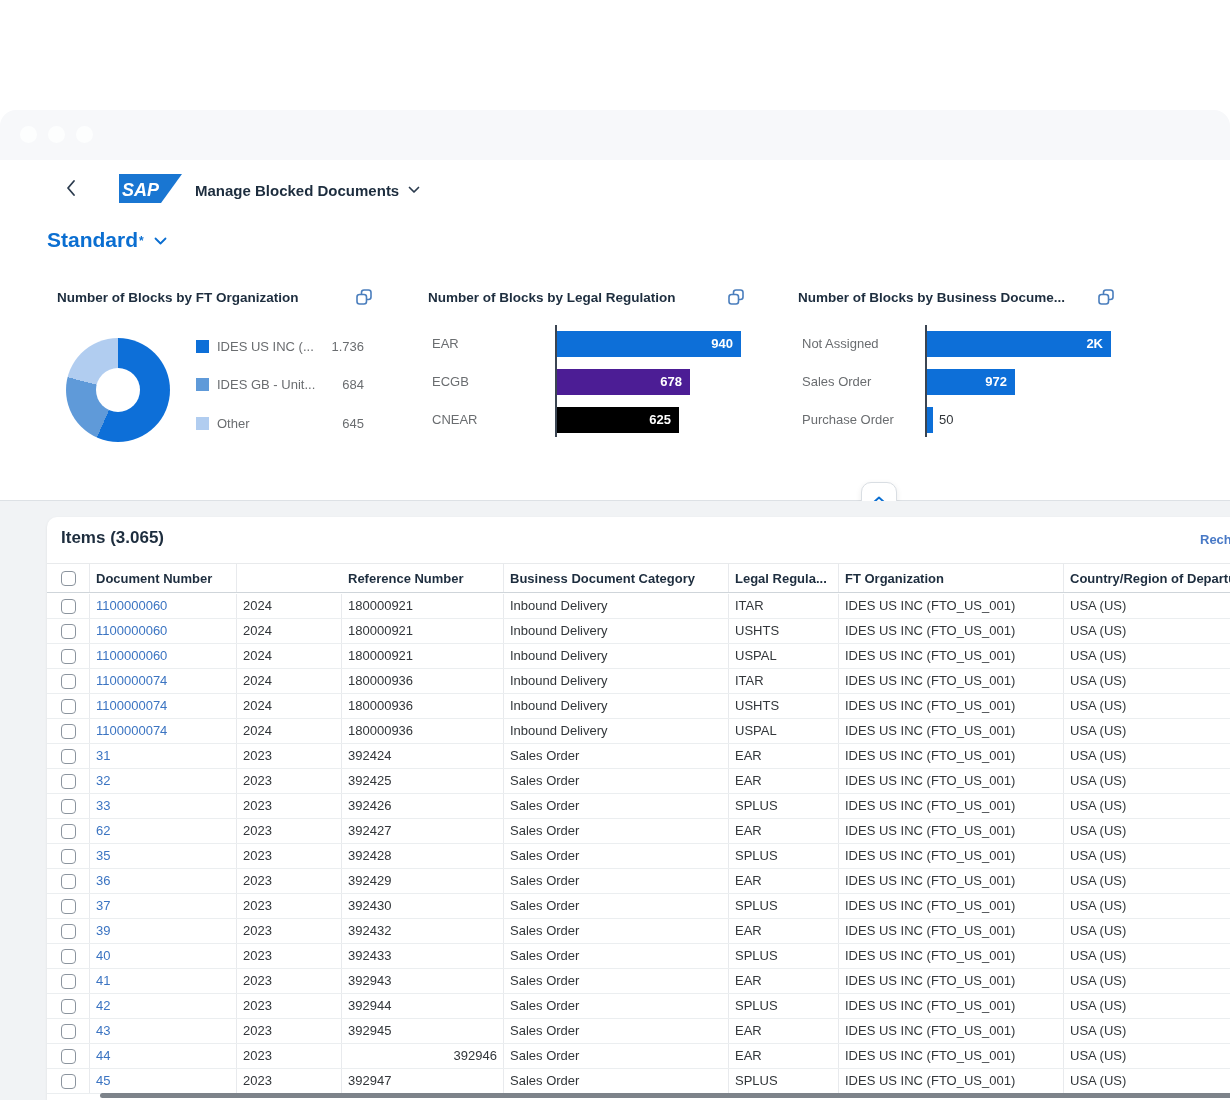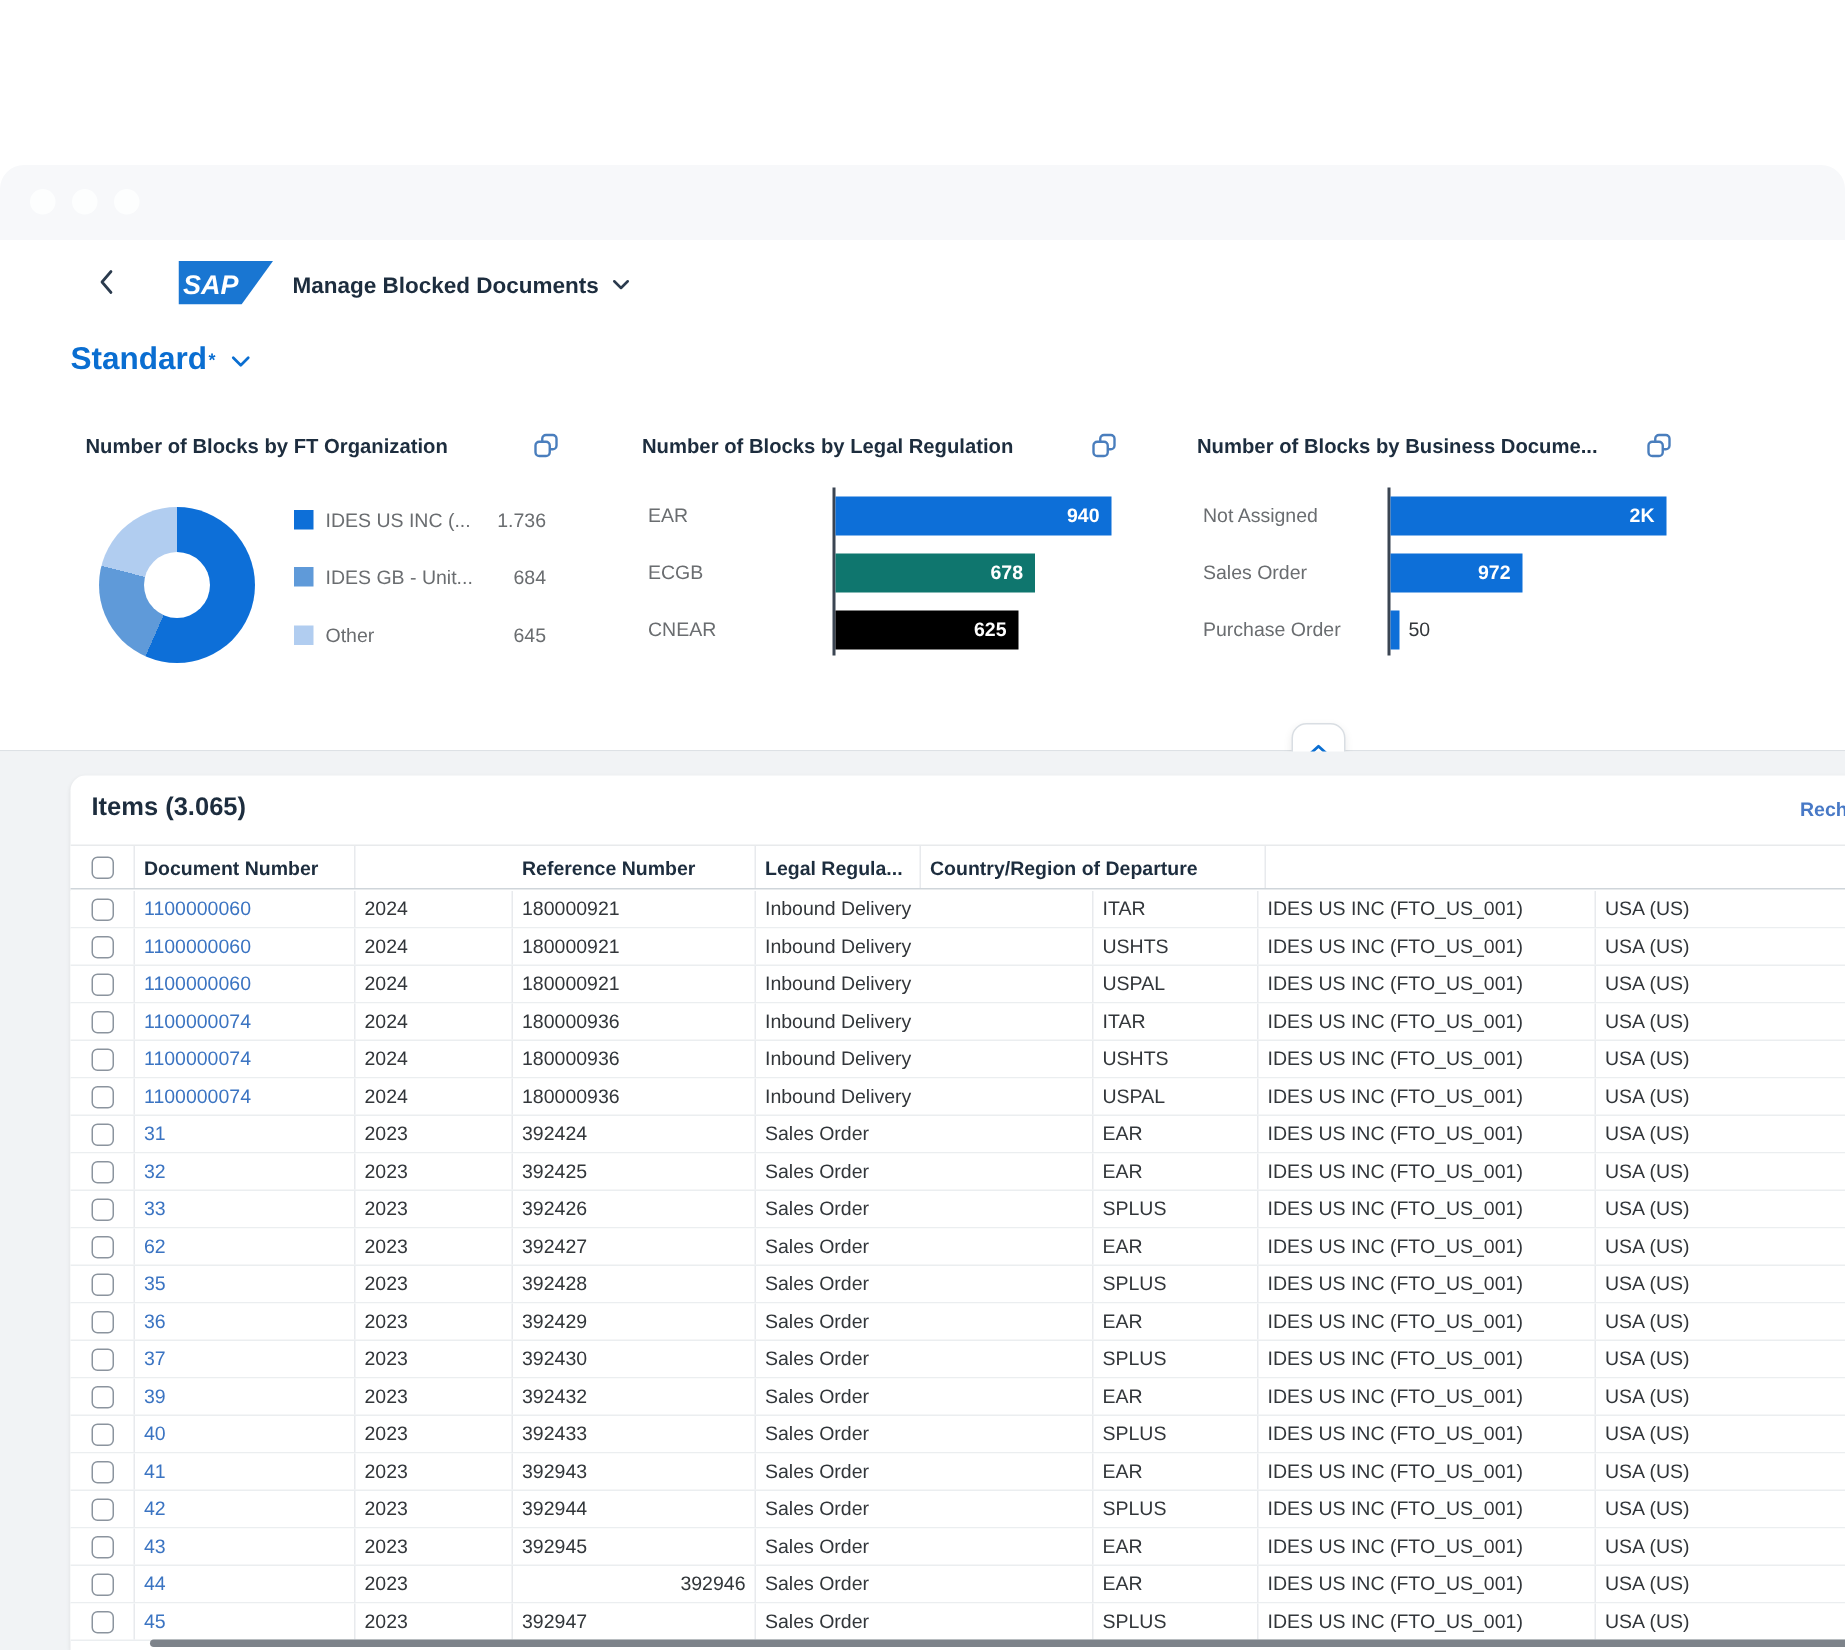--- a/index.html
+++ b/index.html
@@ -151,21 +151,21 @@
   <div class="axis-line"></div>
   <div id="bars1">
       <div class="bar-row" style="top: 41px;">
         <span class="bar-label">EAR</span>
         <div class="bar-fill" style="width: 184px; background: rgb(13, 111, 216);">
           <span class="bar-val-in">940</span>
         </div>
       </div>
       <div class="bar-row" style="top: 79px;">
         <span class="bar-label">ECGB</span>
-        <div class="bar-fill" style="width: 133px; background: #0f766e; padding-left: 22px;">
+        <div class="bar-fill" style="width: 133px; background: #4c1d95; padding-left: 22px;">
           <span class="bar-val-in">678</span>
         </div>
       </div>
       <div class="bar-row" style="top: 117px;">
         <span class="bar-label">CNEAR</span>
         <div class="bar-fill" style="width: 122px; background: #000000;">
           <span class="bar-val-in">625</span>
         </div>
       </div>
     </div>
@@ -223,23 +223,29 @@
           <span class="hdr-label">Docume...</span>
           <svg width="11" height="10" viewBox="0 0 11 10" style="flex: 0 0 auto; margin-left: 4px;">
             <line x1="0.5" y1="1.5" x2="10.5" y2="1.5" stroke="#5b6770" stroke-width="1.4"></line>
             <line x1="2" y1="4.8" x2="9" y2="4.8" stroke="#5b6770" stroke-width="1.4"></line>
             <line x1="3.5" y1="8.1" x2="7.5" y2="8.1" stroke="#5b6770" stroke-width="1.4"></line>
           </svg>
         </div>
         <div class="cell hdr" style="width: 162px;">
           <span class="hdr-label">Reference Number</span>
         </div>
+        <div class="cell hdr" style="width: 225px;">
+          <span class="hdr-label">Business Document Category</span>
+        </div>
         <div class="cell hdr" style="width: 110px;">
           <span class="hdr-label">Legal Regula...</span>
         </div>
+        <div class="cell hdr" style="width: 225px;">
+          <span class="hdr-label">FT Organization</span>
+        </div>
         <div class="cell hdr" style="width: 230px;">
           <span class="hdr-label">Country/Region of Departure</span>
         </div>
       </div>
     <div class="tbody" id="tbody">
         <div class="t-row">
           <div class="cell cb-cell" style="width: 43px;">
             <div class="cbx"></div>
           </div>
           <div class="cell link" style="width: 147px;">1100000060</div>

